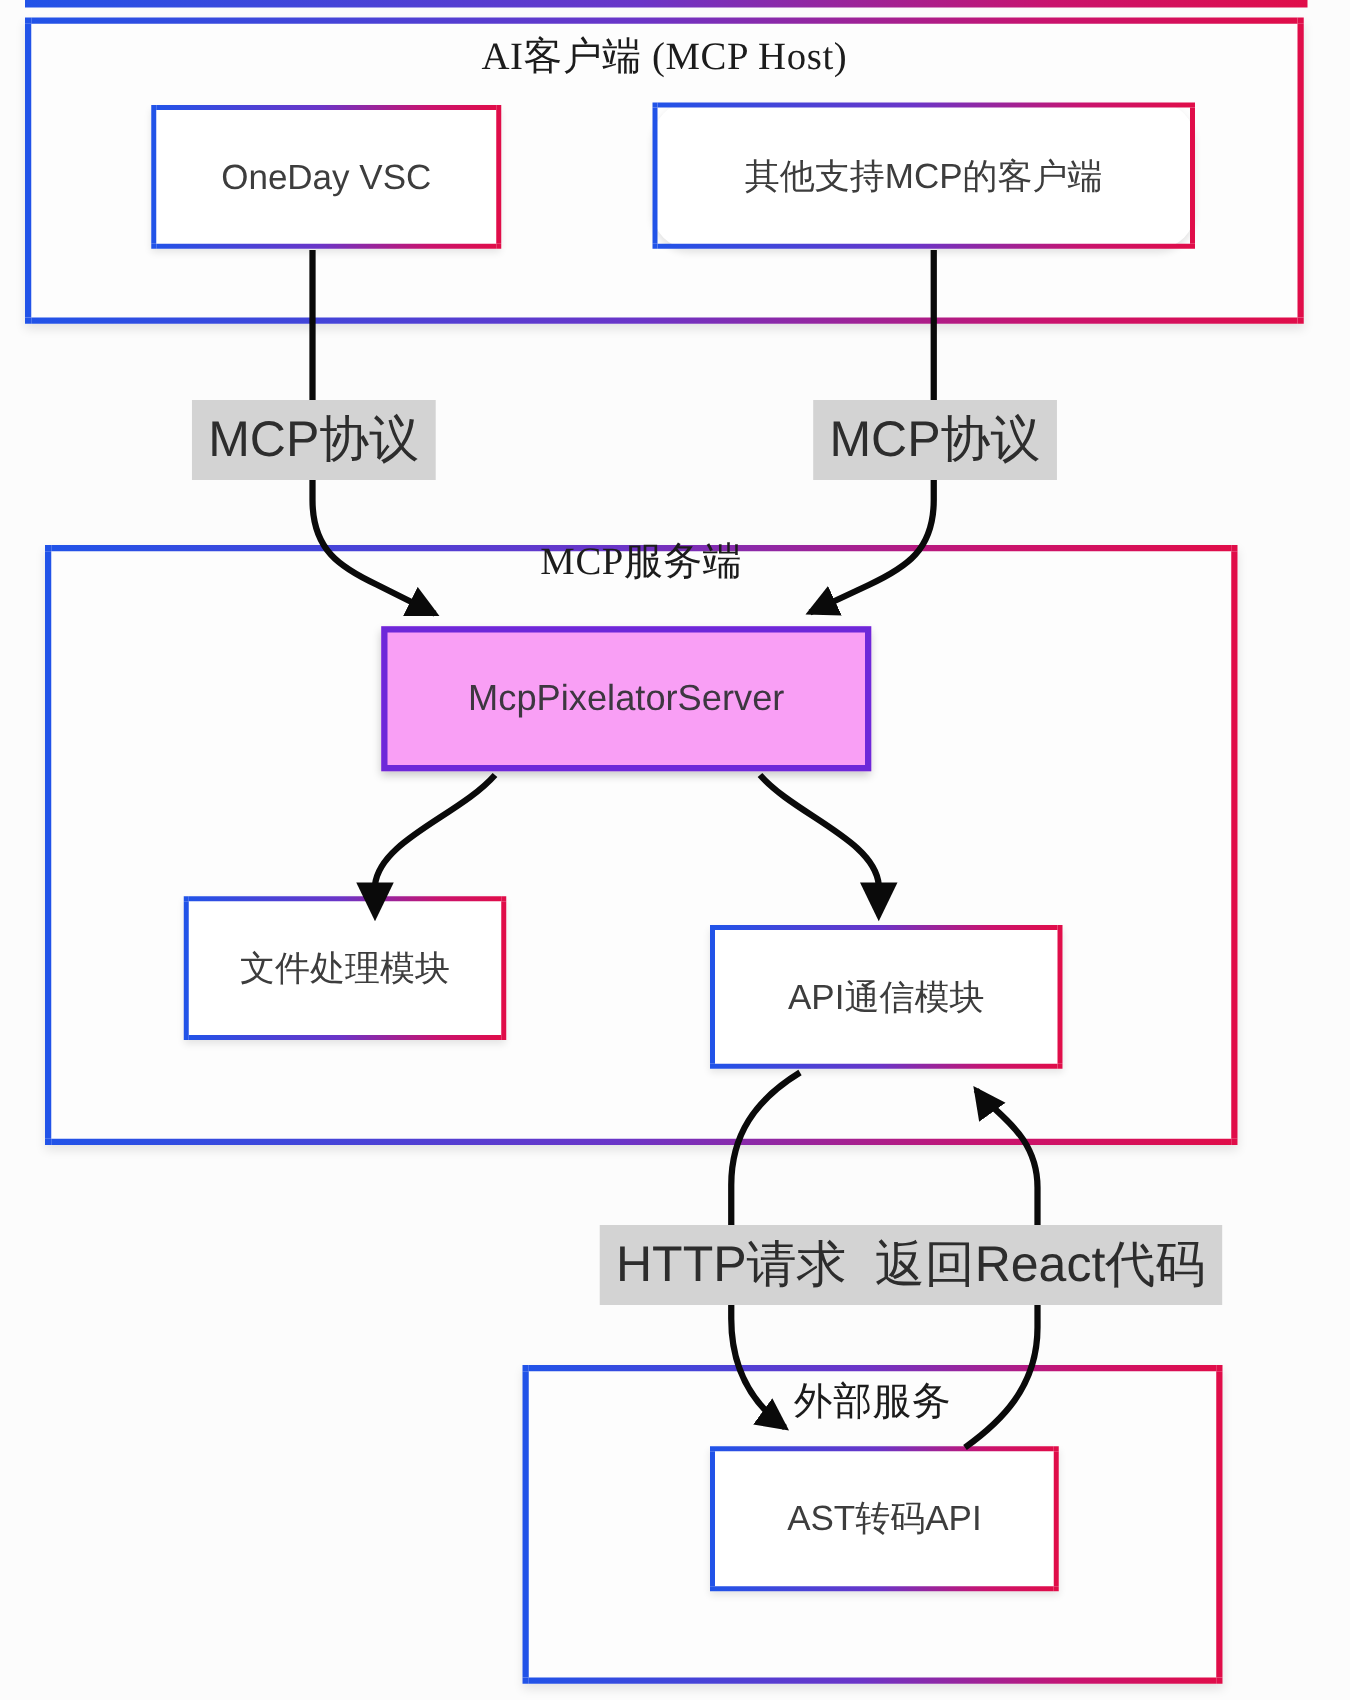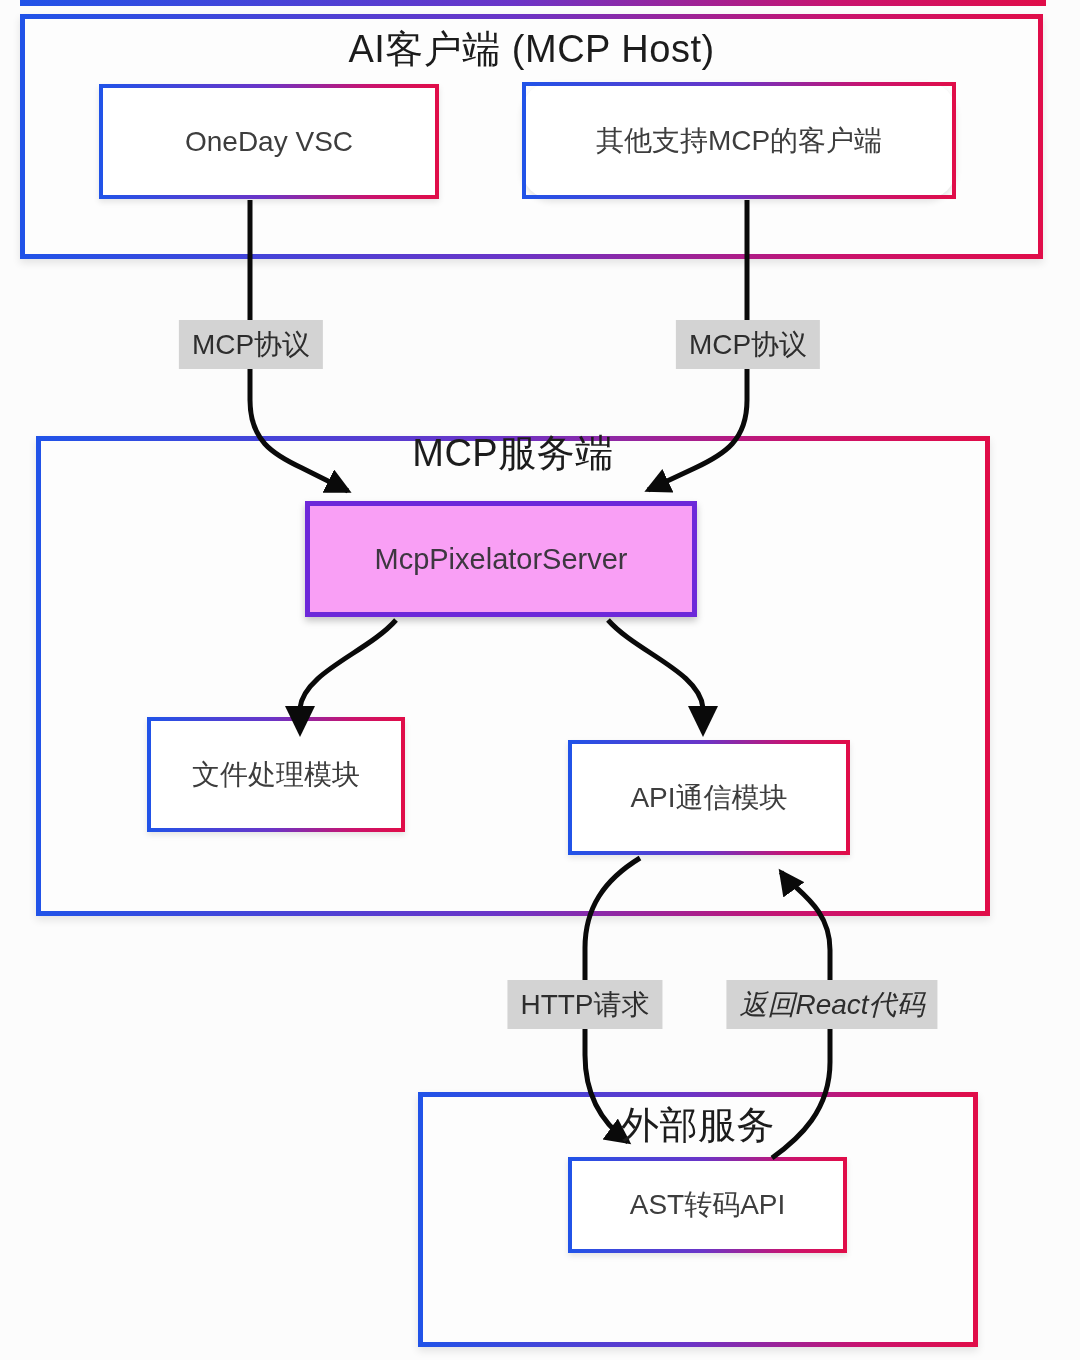--- a/index.html
+++ b/index.html
@@ -25,75 +25,76 @@
     border:4px solid;
     border-image:linear-gradient(90deg,#2153E8 0%,#6A35C8 48%,#C9136E 80%,#E00D49 100%) 1;
     background:#FFFFFF;
     box-shadow:0 3px 6px rgba(0,0,0,0.10);
   }
   .container{background:#FDFDFD;}
 
   .ctitle{
     position:absolute;
     text-align:center;
-    font-size:38px;
+    font-size:31px;
     color:#1C1C1C;
     letter-spacing:0.5px;
+    font-family:Liberation Serif, serif;
   }
   .boxlabel{
     display:flex;align-items:center;justify-content:center;
     width:100%;height:100%;
     font-size:28px;color:#3D3D3D;
     text-align:center;
   }
   .corebox{
     background:#F99FF5;
     border:5px solid #6d28d9;
     box-shadow:0 4px 7px rgba(0,0,0,0.22);
   }
   .corebox .boxlabel{font-size:29px;color:#3D3740;}
 
   .edge-label{
     position:absolute;
     transform:translateX(-50%);
     background:#D3D3D3;
     color:#2D2D2D;
-    font-size:28px;
+    font-size:40px;
     line-height:1.25;
     padding:7px 13px;
     white-space:nowrap;
     z-index:3;
   }
   .top-strip{
     left:20px;top:0;width:1026px;height:6px;
     background:linear-gradient(90deg,#2153E8 0%,#6A35C8 48%,#C9136E 80%,#E00D49 100%);
     z-index:1;
   }
   svg.arrows{position:absolute;left:0;top:0;z-index:2;pointer-events:none;}
 
   
   .host-container{left:20px;top:14px;width:1023px;height:245px;}
   .host-title{left:20px;top:24px;width:1023px;}
-  .client-oneday{left:99px;top:84px;width:340px;height:115px;}
+  .client-oneday{left:121px;top:84px;width:280px;height:115px;}
   .client-other{left:522px;top:82px;width:434px;height:117px;border-radius:30px;}
 
   .server-container{left:36px;top:436px;width:954px;height:480px;}
   .server-title{left:36px;top:428px;width:954px;}
   .core-server{left:305px;top:501px;width:392px;height:116px;z-index:1;}
   .module-file{left:147px;top:717px;width:258px;height:115px;}
   .module-api{left:568px;top:740px;width:282px;height:115px;}
 
   .external-container{left:418px;top:1092px;width:560px;height:255px;}
   .external-title{left:418px;top:1100px;width:560px;z-index:3;}
-  .ast-box{left:568px;top:1157px;width:279px;height:96px;}
+  .ast-box{left:568px;top:1157px;width:279px;height:116px;}
 
   .lbl-mcp-left{left:251px;top:320px;}
   .lbl-mcp-right{left:748px;top:320px;}
   .lbl-http{left:585px;top:980px;}
-  .lbl-return{left:832px;top:980px;font-style:italic;}
+  .lbl-return{left:832px;top:980px;}
 </style>
 </head>
 <body>
 
 <div class="canvas">
 
   <div class="abs top-strip"></div>
 
   <div class="abs gborder container host-container"></div>
   <div class="ctitle host-title">AI客户端 (MCP Host)</div>

